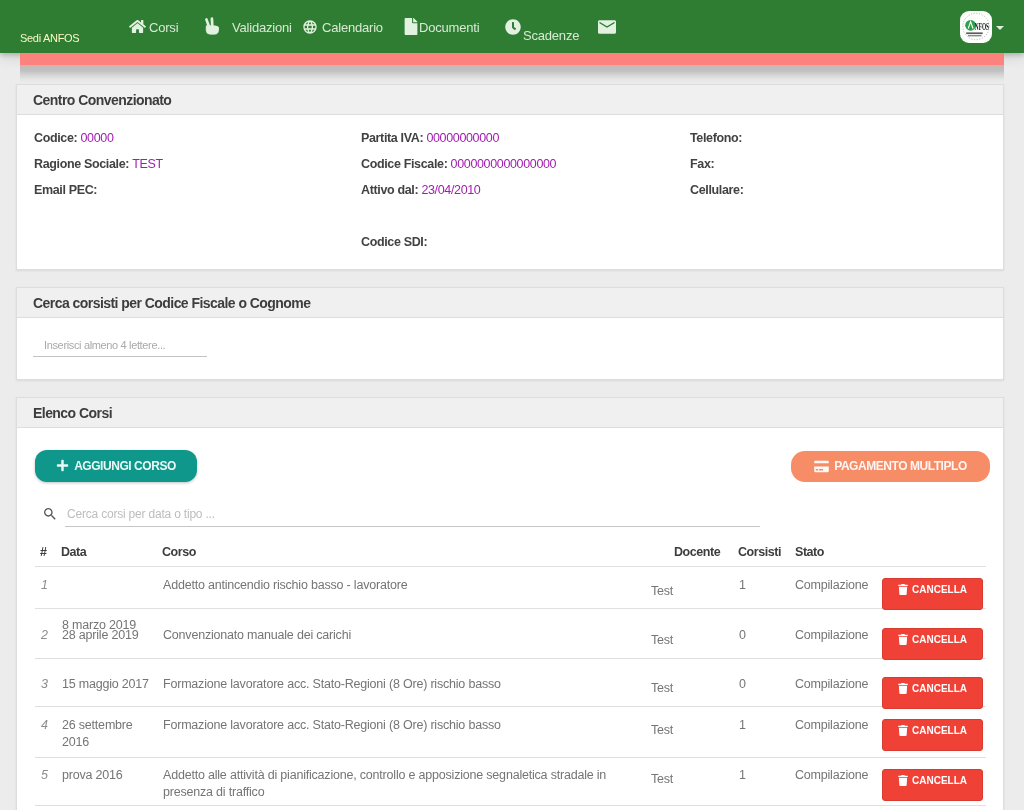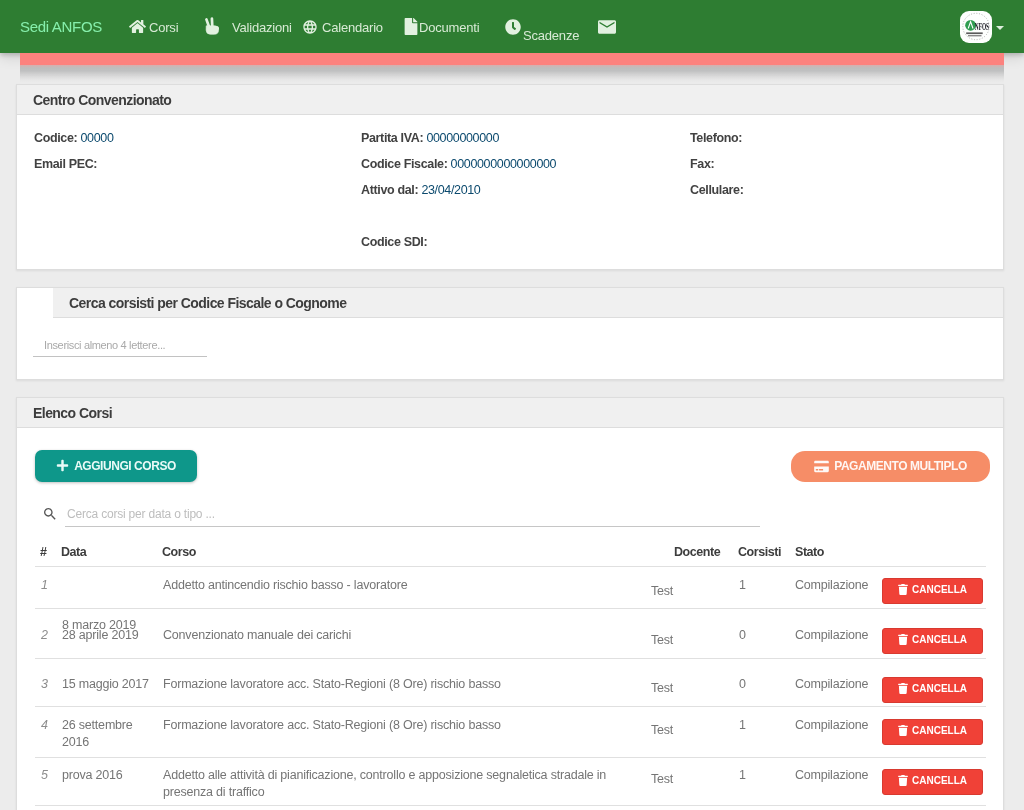--- a/index.html
+++ b/index.html
@@ -1,62 +1,62 @@
 <!DOCTYPE html>
 <html><head>
 <meta charset="utf-8">
 <style>
 * { margin:0; padding:0; box-sizing:border-box; }
 html,body { width:1024px; height:810px; overflow:hidden; }
 body { font-family:"Liberation Sans", sans-serif; background:#ececec; position:relative; font-size:13px; transform:translateZ(0); }
 
 
 .nav { position:absolute; left:0; top:0; width:1024px; height:53px; background:#2e7d32; transform:translateZ(0); box-shadow:0 2px 5px rgba(0,0,0,.20), 0 5px 12px rgba(0,0,0,.11); z-index:5; }
-.brand { position:absolute; left:20px; top:0; line-height:53px; font-size:15px; letter-spacing:-0.3px; color:#86efac; }
+.brand { position:absolute; left:20px; top:12px; line-height:53px; font-size:11px; letter-spacing:-0.3px; color:#fef9c3; }
 .navitem { position:absolute; top:0; height:53px; color:#d8ead5; font-size:13px; letter-spacing:-0.2px; }
 .navitem .txt { position:absolute; top:20px; }
 .navicon { position:absolute; }
 
 
 .alert { position:absolute; left:20px; top:53px; width:984px; height:12px; background:#fc827e; z-index:6; }
 .alertshadow { position:absolute; left:20px; top:65px; width:984px; height:18px; z-index:6;
   background:linear-gradient(to bottom, rgba(196,120,118,.50) 0px, rgba(55,58,60,.26) 3px, rgba(55,58,60,.24) 6px, rgba(70,70,72,.17) 9px, rgba(90,90,92,.10) 12px, rgba(120,120,120,.04) 15px, rgba(140,140,140,0) 18px); }
 
 
 .panel { position:absolute; left:16px; width:988px; background:#fff; border:1px solid #ddd; box-shadow:0 1px 2px rgba(0,0,0,.08); }
 .phead { height:30px; background:#f0f0f0; border-bottom:1px solid #ddd; line-height:30px; padding-left:16px; font-weight:bold; font-size:14px; letter-spacing:-0.55px; color:#3d3d3d; }
 .p1 { top:84px; height:186px; }
-.p2 { top:287px; height:93px;padding-left:36px; }
+.p2 { top:287px; height:93px; }
 .p3 { top:397px; height:460px; }
 
 
 .col { position:absolute; top:130px; }
 .col p { height:26px; line-height:16px; margin:0; color:#424242; font-weight:bold; font-size:12.5px; letter-spacing:-0.35px; }
-.col p span { font-weight:normal; color:#0c4a6e; }
+.col p span { font-weight:normal; color:#a21caf; }
 .c1 { left:34px; }
 .c2 { left:361px; }
 .c3 { left:690px; }
 
 
 .ph2 { position:absolute; left:44px; top:339px; font-size:11px; letter-spacing:-0.35px; color:#a9a9a9; }
 .ul2 { position:absolute; left:33px; top:356px; width:174px; height:1px; background:#c2c2c2; }
 
 
-.btn-teal { position:absolute; left:35px; top:450px; width:162px; height:32px; background:#0e978a; border-radius:7px; color:#eafaf7; font-size:12px; font-weight:bold; letter-spacing:-0.45px; text-align:center; line-height:32px; box-shadow:0 1px 3px rgba(0,0,0,.25); }
+.btn-teal { position:absolute; left:35px; top:450px; width:162px; height:32px; background:#0e978a; border-radius:12px; color:#eafaf7; font-size:12px; font-weight:bold; letter-spacing:-0.45px; text-align:center; line-height:32px; box-shadow:0 1px 3px rgba(0,0,0,.25); }
 .btn-coral { position:absolute; left:791px; top:451px; width:199px; height:31px; background:#f68d67; border-radius:14px; color:rgba(255,255,255,.92); font-size:12px; font-weight:bold; letter-spacing:-0.45px; text-align:center; line-height:31px; }
 .sicon { position:absolute; left:42px; top:506px; }
 .sph { position:absolute; left:67px; top:507px; font-size:12px; letter-spacing:-0.2px; color:#bdbdbd; }
 .sul { position:absolute; left:65px; top:526px; width:695px; height:1px; background:#c6c6c6; }
 
 
 .th { position:absolute; top:545px; font-weight:bold; font-size:12.5px; letter-spacing:-0.45px; color:#3d3d3d; }
 .rowline { position:absolute; left:35px; width:951px; height:1px; background:#e0e0e0; }
 .cell { position:absolute; color:#757575; font-size:12.5px; letter-spacing:-0.2px; line-height:16.5px; }
 .num { font-style:italic; color:#8d8d8d; }
-.btn-red { position:absolute; left:882px; width:101px; height:26px; background:#f04137; border:1px solid #d83a30; border-radius:3px; color:#fff; font-size:10px; font-weight:bold; letter-spacing:0; text-align:center; line-height:22px; }
+.btn-red { position:absolute; left:882px; width:101px; height:32px; background:#f04137; border:1px solid #d83a30; border-radius:3px; color:#fff; font-size:10px; font-weight:bold; letter-spacing:0; text-align:center; line-height:22px; }
 
 
 .logo { position:absolute; left:960px; top:11px; width:32px; height:32px; background:#fdfffd; border-radius:9px; overflow:hidden; }
 .caret { position:absolute; left:996px; top:26px; width:0; height:0; border-left:4.5px solid transparent; border-right:4.5px solid transparent; border-top:4.5px solid #ddeedd; }
 </style>
 </head>
 <body>
 
 <div class="nav">
   <span class="brand">Sedi ANFOS</span>
@@ -113,20 +113,21 @@
   <span class="caret"></span>
 </div>
 <div class="alert"></div>
 <div class="alertshadow"></div>
 
 <div class="panel p1">
   <div class="phead">Centro Convenzionato</div>
 </div>
 <div class="col c1">
   <p>Codice: <span>00000</span></p>
+  <p>Ragione Sociale: <span>TEST</span></p>
   <p>Email PEC: <span></span></p>
 </div>
 <div class="col c2">
   <p>Partita IVA: <span>00000000000</span></p>
   <p>Codice Fiscale: <span>0000000000000000</span></p>
   <p>Attivo dal: <span>23/04/2010</span></p>
   <p>&nbsp;</p>
   <p>Codice SDI: <span></span></p>
 </div>
 <div class="col c3">

